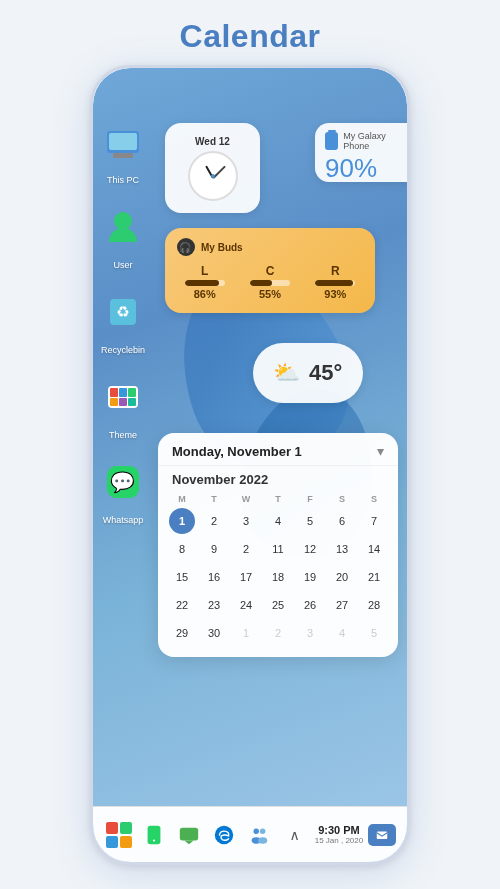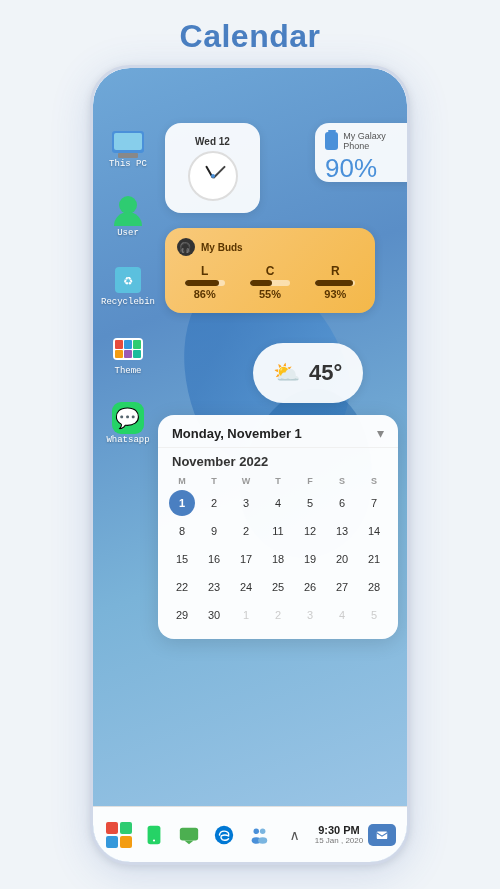--- a/index.html
+++ b/index.html
@@ -69,22 +69,21 @@
       top: 60px;
       display: flex;
       flex-direction: column;
       align-items: center;
       gap: 18px;
     }
     .sidebar-item {
       display: flex;
       flex-direction: column;
       align-items: center;
-      gap: 3px;
-      font-family: Liberation Mono, monospace;
+      gap: 19px;
     }
     .sidebar-icon {
       width: 36px;
       height: 28px;
       display: flex;
       align-items: center;
       justify-content: center;
     }
     .sidebar-label {
       font-size: 9px;
@@ -284,21 +283,21 @@
       font-size: 22px;
     }
     .weather-temp {
       font-size: 22px;
       font-weight: 700;
       color: #333;
     }
     
     .widget-calendar {
       position: absolute;
-      top: 347px;
+      top: 365px;
       left: 65px;
       width: 240px;
       background: rgba(255,255,255,0.97);
       border-radius: 16px;
       padding: 0 0 10px 0;
       box-shadow: 0 4px 20px rgba(0,0,0,0.13);
     }
     .cal-header {
       display: flex;
       align-items: center;

